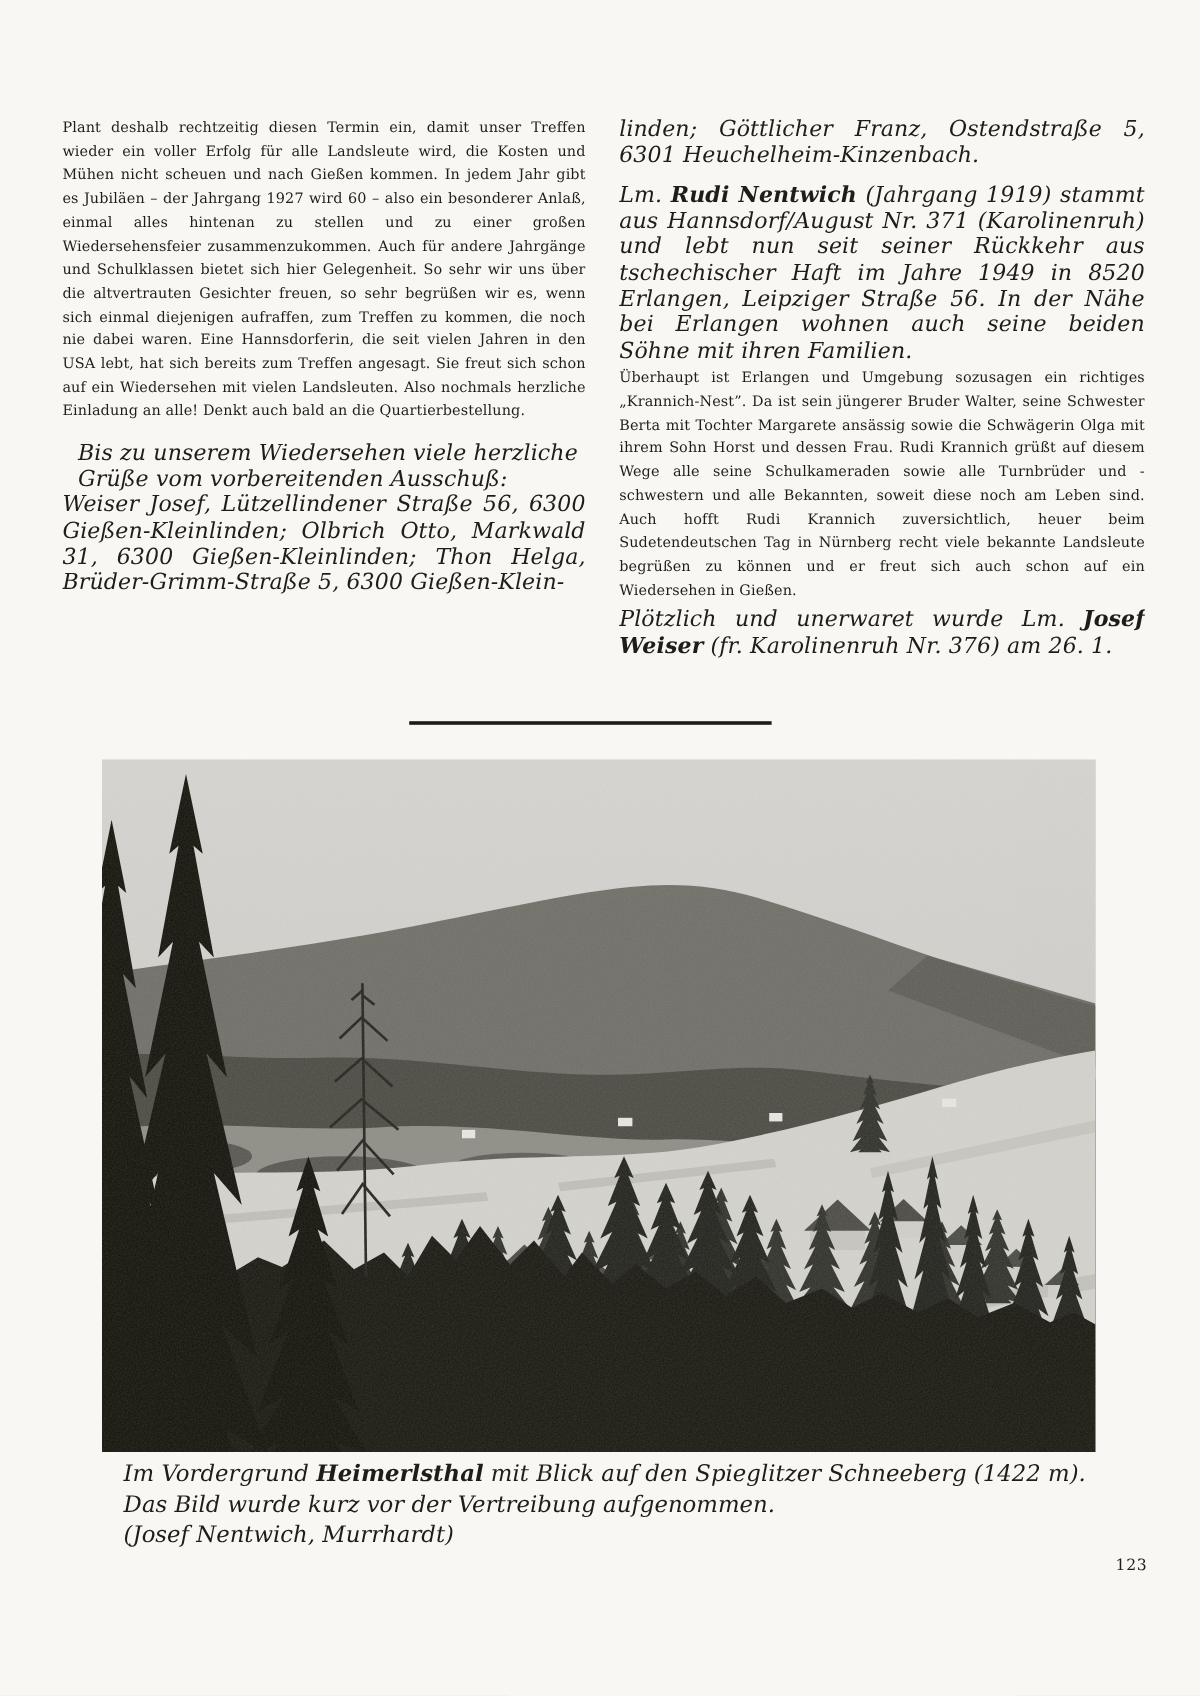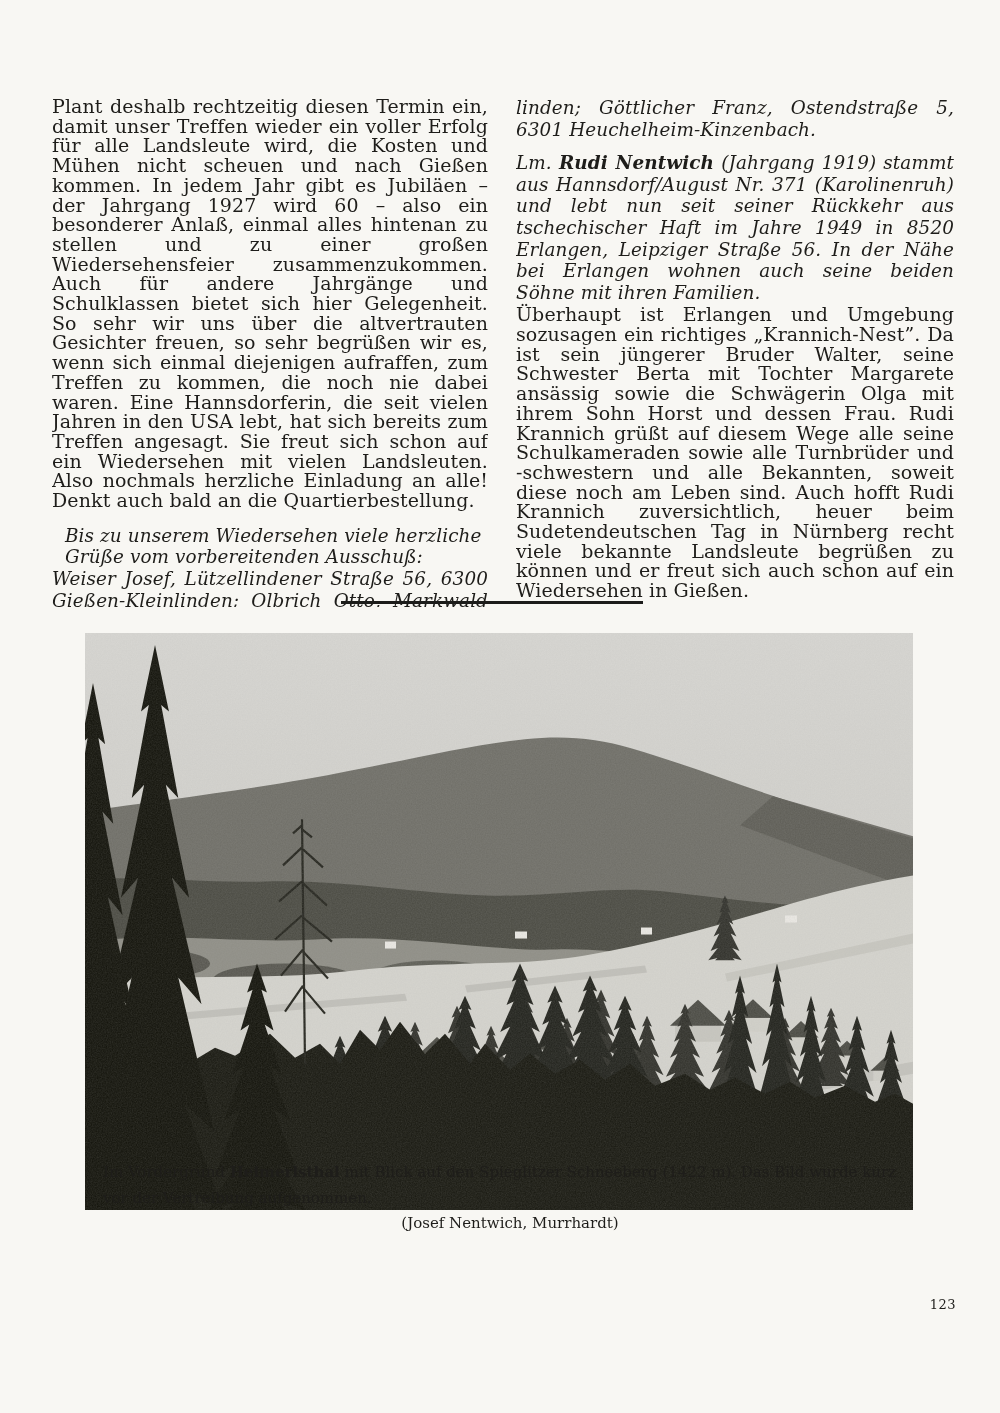--- a/index.html
+++ b/index.html
@@ -11,61 +11,62 @@
   }
   .page{
     position:relative;width:1000px;height:1413px;
     background:#f8f7f3;overflow:hidden;
   }
   .col{position:absolute;top:97px;overflow:hidden;}
   .col-left{left:52px;width:436px;height:510px;}
   .col-right{left:516px;width:438px;height:515px;}
   p{margin:0;}
   .just{text-align:justify;text-justify:inter-word;hyphens:auto;-webkit-hyphens:auto;}
-  .t-small{font-size:19px;line-height:19.7px;letter-spacing:0.1px;}
+  .t-small{font-size:12px;line-height:19.7px;letter-spacing:0.1px;}
   .t-large{font-size:18.4px;line-height:21.6px;letter-spacing:0.1px;font-style:italic;}
   .gap-before{margin-top:14px;margin-left:13px;}
   .m-b12{margin-bottom:12px;}
   .m-b2{margin-bottom:2px;}
   .m-b5{margin-bottom:4px;}
   b{font-weight:bold;}
   .rule{
     position:absolute;left:341px;top:601px;width:302px;height:3px;
     background:#1c1c1a;
   }
   .photo{
     position:absolute;left:85px;top:633px;width:828px;height:577px;
     margin:0;overflow:hidden;background:#cfcec9;
   }
   .photo svg{display:block;width:100%;height:100%;}
   .caption{
-    position:absolute;left:103px;top:1160px;width:814px;
-    font-size:15px;line-height:25.6px;
-  }
-  .cap-credit{margin-top:0;text-align:center;}
+    position:absolute;left:103px;top:1216px;width:814px;
+    font-size:19px;line-height:25.6px;font-style:italic;
+  }
+  .cap-credit{margin-top:0;}
   .page-number{
     position:absolute;top:1297px;right:44px;
     font-size:13px;letter-spacing:0.5px;
   }
 </style>
 </head>
 <body>
 
 <div class="page">
 
   <section class="col col-left">
     <p class="t-small just">Plant deshalb rechtzeitig diesen Termin ein, damit unser Treffen wieder ein voller Erfolg für alle Landsleute wird, die Kosten und Mühen nicht scheuen und nach Gießen kommen. In jedem Jahr gibt es Jubiläen – der Jahrgang 1927 wird 60 – also ein besonderer Anlaß, einmal alles hintenan zu stellen und zu einer großen Wiedersehensfeier zusammenzukommen. Auch für andere Jahrgänge und Schulklassen bietet sich hier Gelegenheit. So sehr wir uns über die altvertrauten Gesichter freuen, so sehr begrüßen wir es, wenn sich einmal diejenigen aufraffen, zum Treffen zu kommen, die noch nie dabei waren. Eine Hannsdorferin, die seit vielen Jahren in den USA lebt, hat sich bereits zum Treffen angesagt. Sie freut sich schon auf ein Wiedersehen mit vielen Landsleuten. Also nochmals herzliche Einladung an alle! Denkt auch bald an die Quartierbestellung.</p>
     <p class="t-large gap-before">Bis zu unserem Wiedersehen viele herzliche Grüße vom vorbereitenden Ausschuß:</p>
     <p class="t-large just">Weiser Josef, Lützellindener Straße 56, 6300 Gießen-Kleinlinden; Olbrich Otto, Markwald 31, 6300 Gießen-Kleinlinden; Thon Helga, Brüder-Grimm-Straße 5, 6300 Gießen-Klein-</p>
   </section>
 
   <section class="col col-right">
     <p class="t-large just m-b12">linden; Göttlicher Franz, Ostendstraße 5, 6301 Heuchelheim-Kinzenbach.</p>
     <p class="t-large just m-b2"><span>Lm. </span><b>Rudi Nentwich</b><span> (Jahrgang 1919) stammt aus Hannsdorf/August Nr. 371 (Karolinenruh) und lebt nun seit seiner Rückkehr aus tschechischer Haft im Jahre 1949 in 8520 Erlangen, Leipziger Straße 56. In der Nähe bei Erlangen wohnen auch seine beiden Söhne mit ihren Familien.</span></p>
     <p class="t-small just m-b5">Überhaupt ist Erlangen und Umgebung sozusagen ein richtiges „Krannich-Nest”. Da ist sein jüngerer Bruder Walter, seine Schwester Berta mit Tochter Margarete ansässig sowie die Schwägerin Olga mit ihrem Sohn Horst und dessen Frau. Rudi Krannich grüßt auf diesem Wege alle seine Schulkameraden sowie alle Turnbrüder und -schwestern und alle Bekannten, soweit diese noch am Leben sind. Auch hofft Rudi Krannich zuversichtlich, heuer beim Sudetendeutschen Tag in Nürnberg recht viele bekannte Landsleute begrüßen zu können und er freut sich auch schon auf ein Wiedersehen in Gießen.</p>
+    <p class="t-large just"><span>Plötzlich und unerwaret wurde Lm. </span><b>Josef Weiser</b><span> (fr. Karolinenruh Nr. 376) am 26. 1.</span></p>
   </section>
 
   <div class="rule"></div>
 
   <figure class="photo">
     <svg viewBox="0 0 828 576" preserveAspectRatio="none">
       <defs>
         <linearGradient id="skyg" x1="0" y1="0" x2="0" y2="1">
           <stop offset="0" stop-color="#d8d7d3"></stop>
           <stop offset="0.65" stop-color="#cfcec9"></stop>

